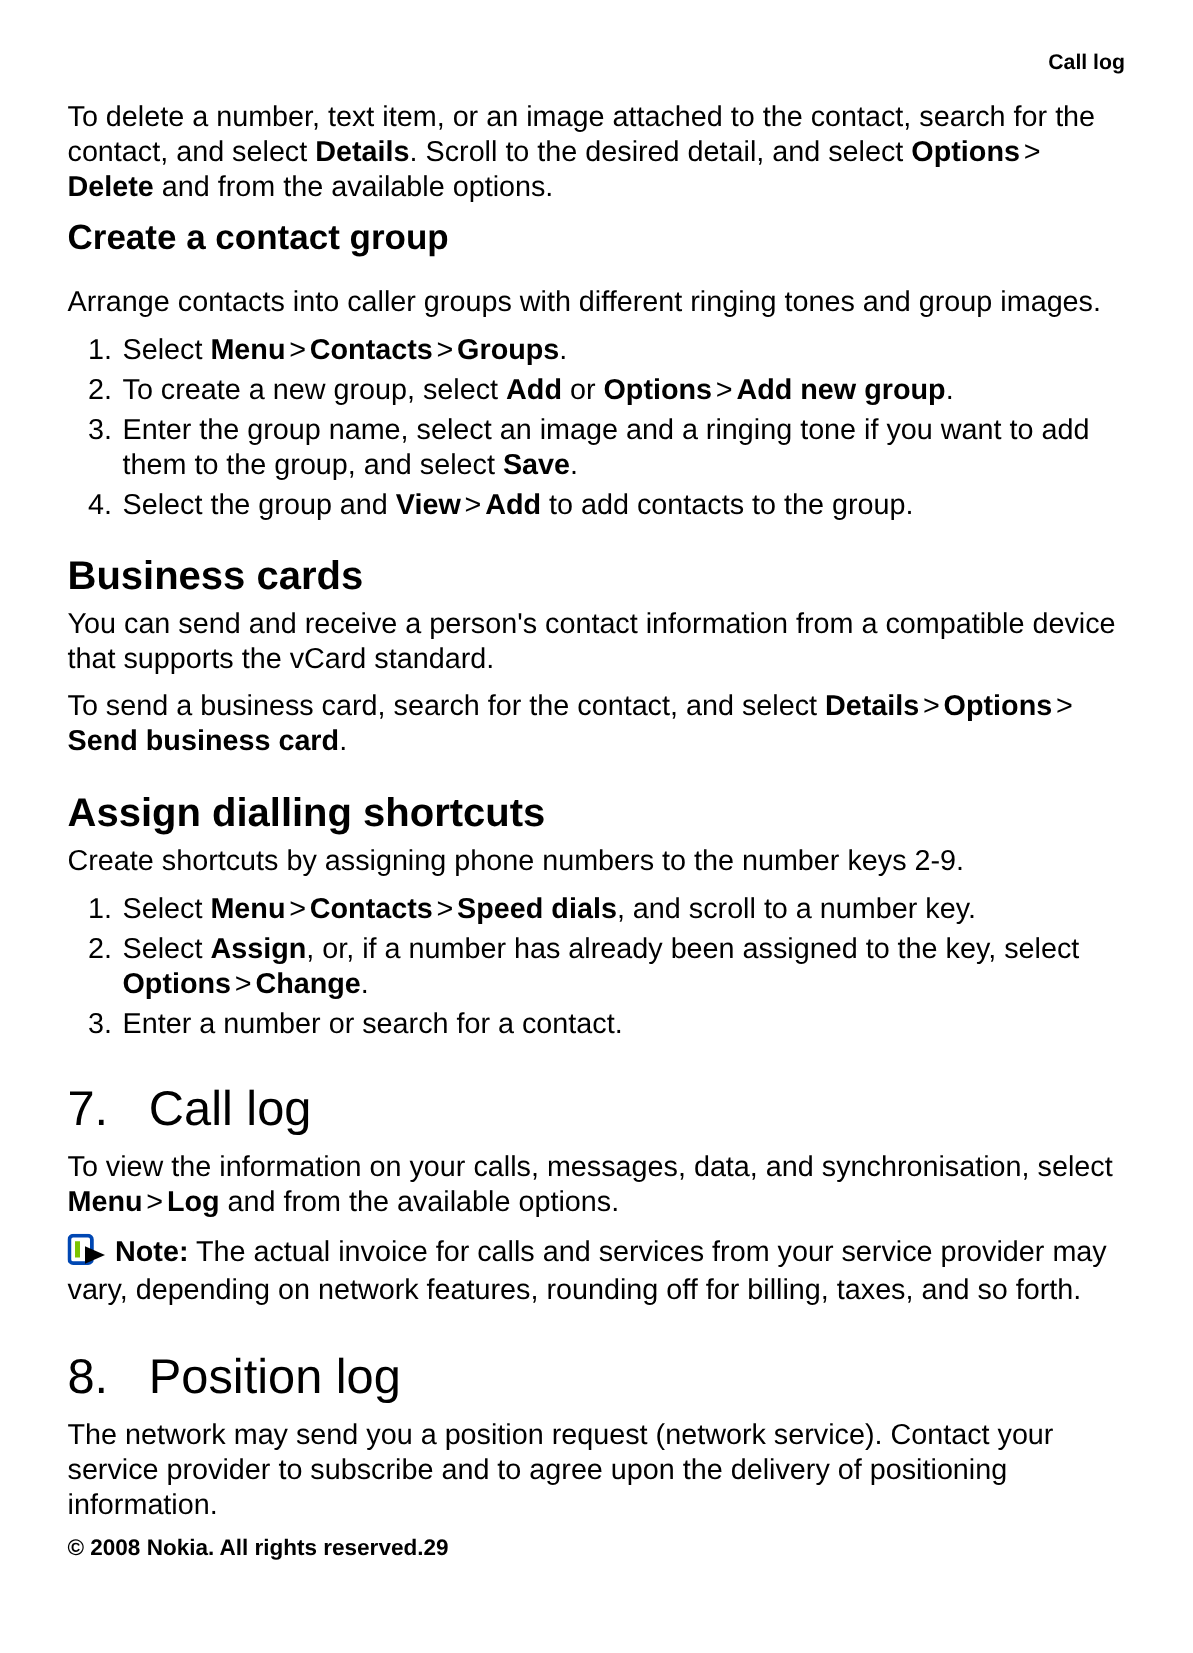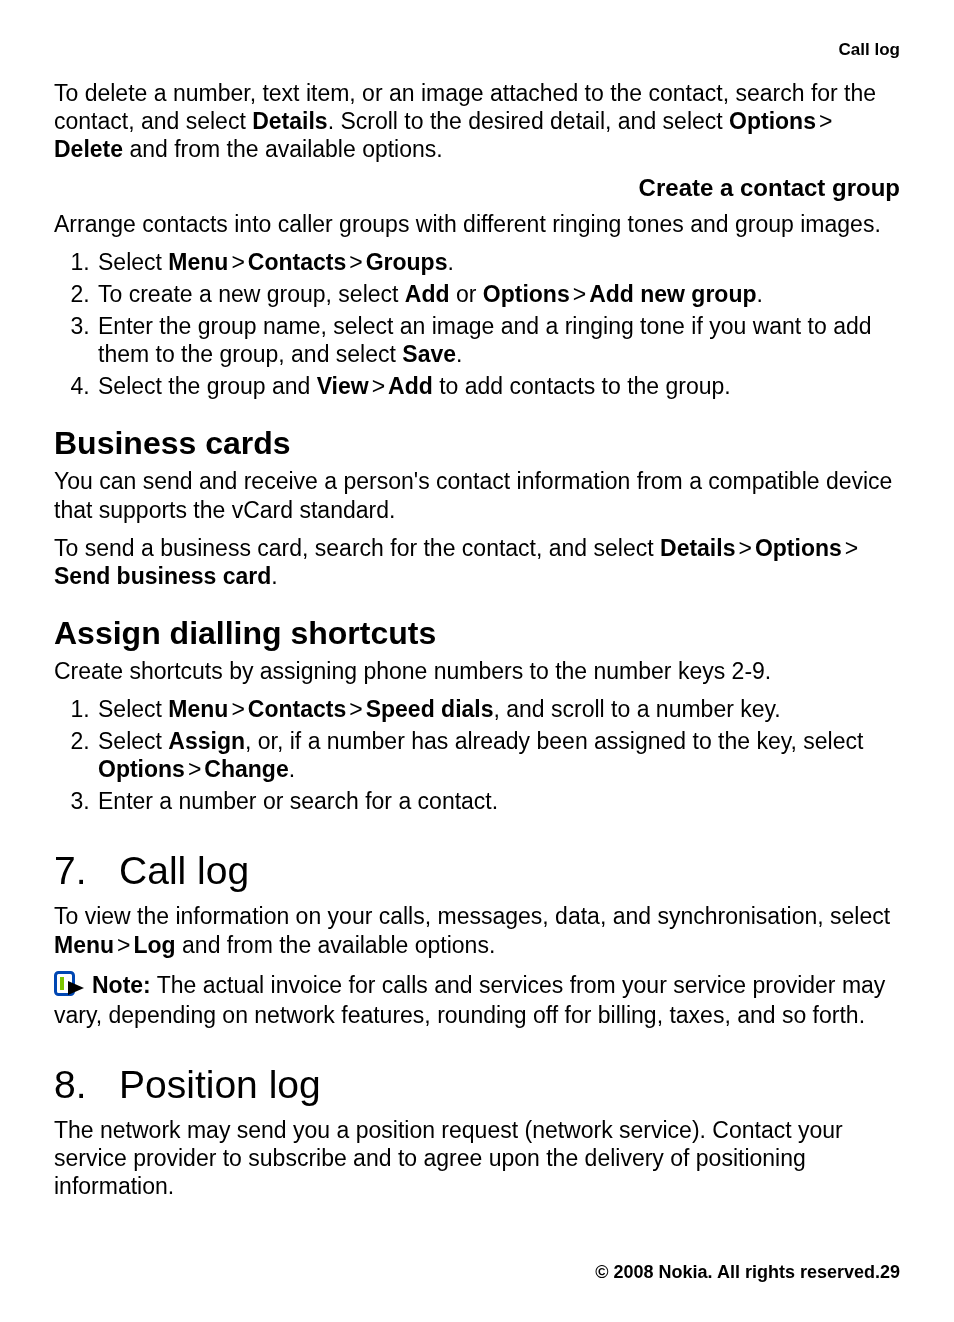--- a/index.html
+++ b/index.html
@@ -21,23 +21,22 @@
   }
   .running-header {
     text-align: right;
     font-weight: bold;
     font-size: 17px;
     margin-bottom: 18px;
   }
   .para { margin: 4px 0 10px 0; }
   .sub-heading {
     font-weight: bold;
-    font-size: 24px;
-    margin: 10px 0 8px 0;
-    text-align: right;
+    font-size: 28px;
+    margin: 10px 0 20px 0;
   }
   .h2 {
     font-weight: bold;
     font-size: 32px;
     margin: 24px 0 4px 0;
   }
   .h1 {
     font-weight: normal;
     font-size: 39px;
     margin: 32px 0 8px 0;
@@ -60,25 +59,25 @@
   }
   .note-icon {
     display: inline-block;
     width: 34px;
     height: 30px;
     vertical-align: -8px;
     margin-right: 4px;
   }
   .footer {
     position: absolute;
-    bottom: 26px;
+    bottom: 60px;
     left: 54px;
     right: 54px;
     display: flex;
-    justify-content: flex-end;
+    justify-content: flex-start;
     font-size: 18px;
     font-weight: bold;
   }
 </style>
 </head>
 <body>
 
 <div class="page">
 
   <div class="running-header">Call log</div>

